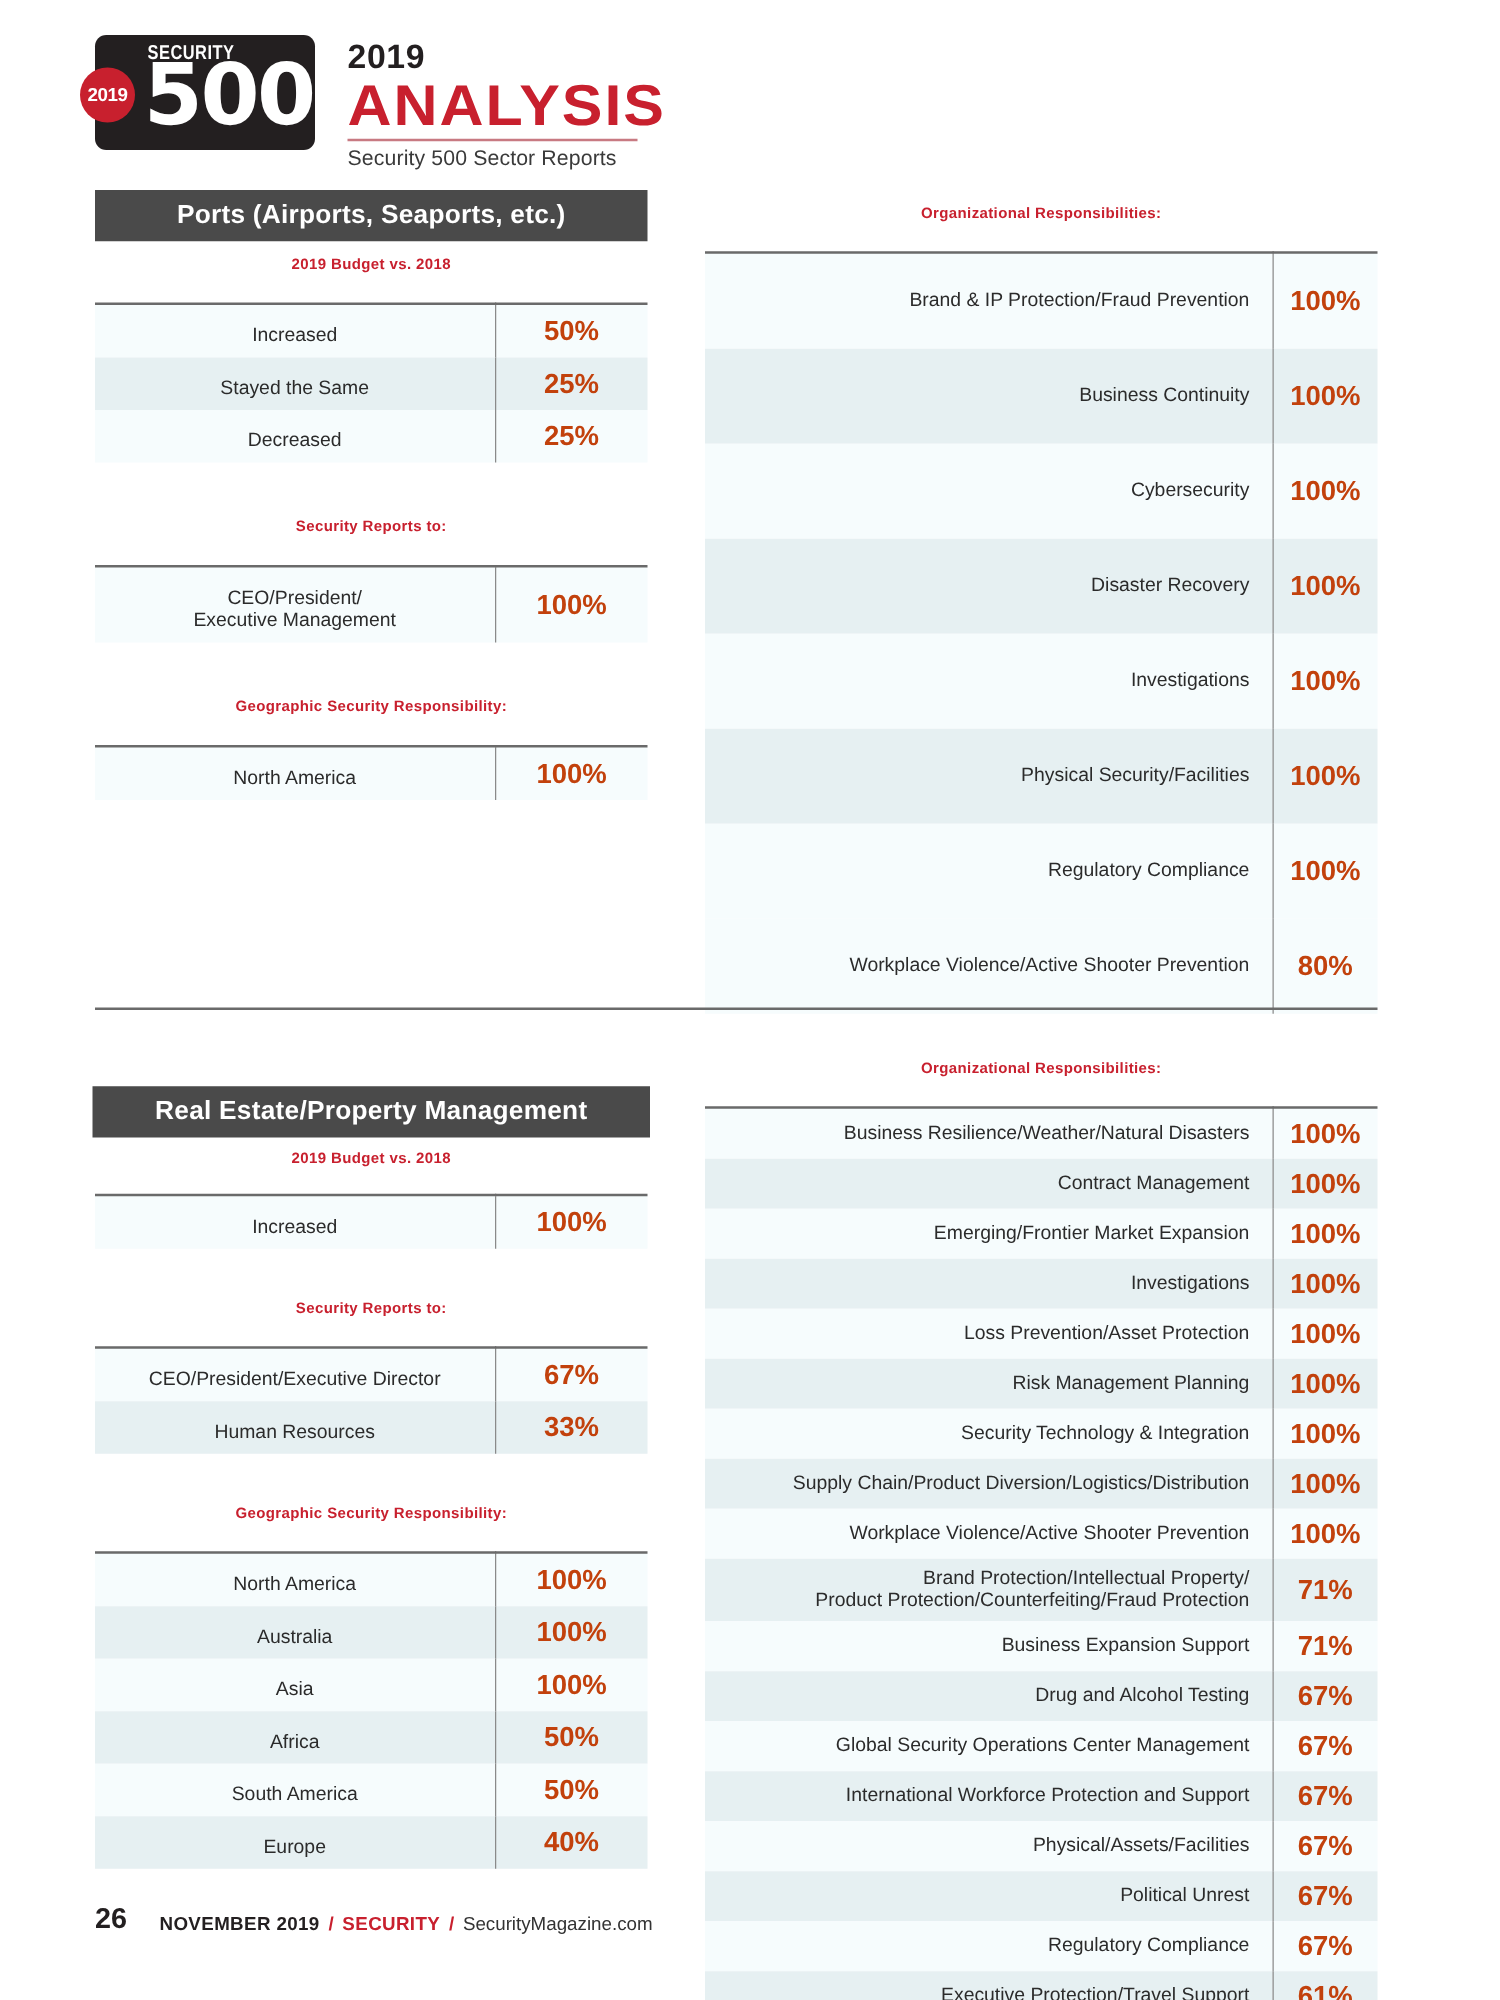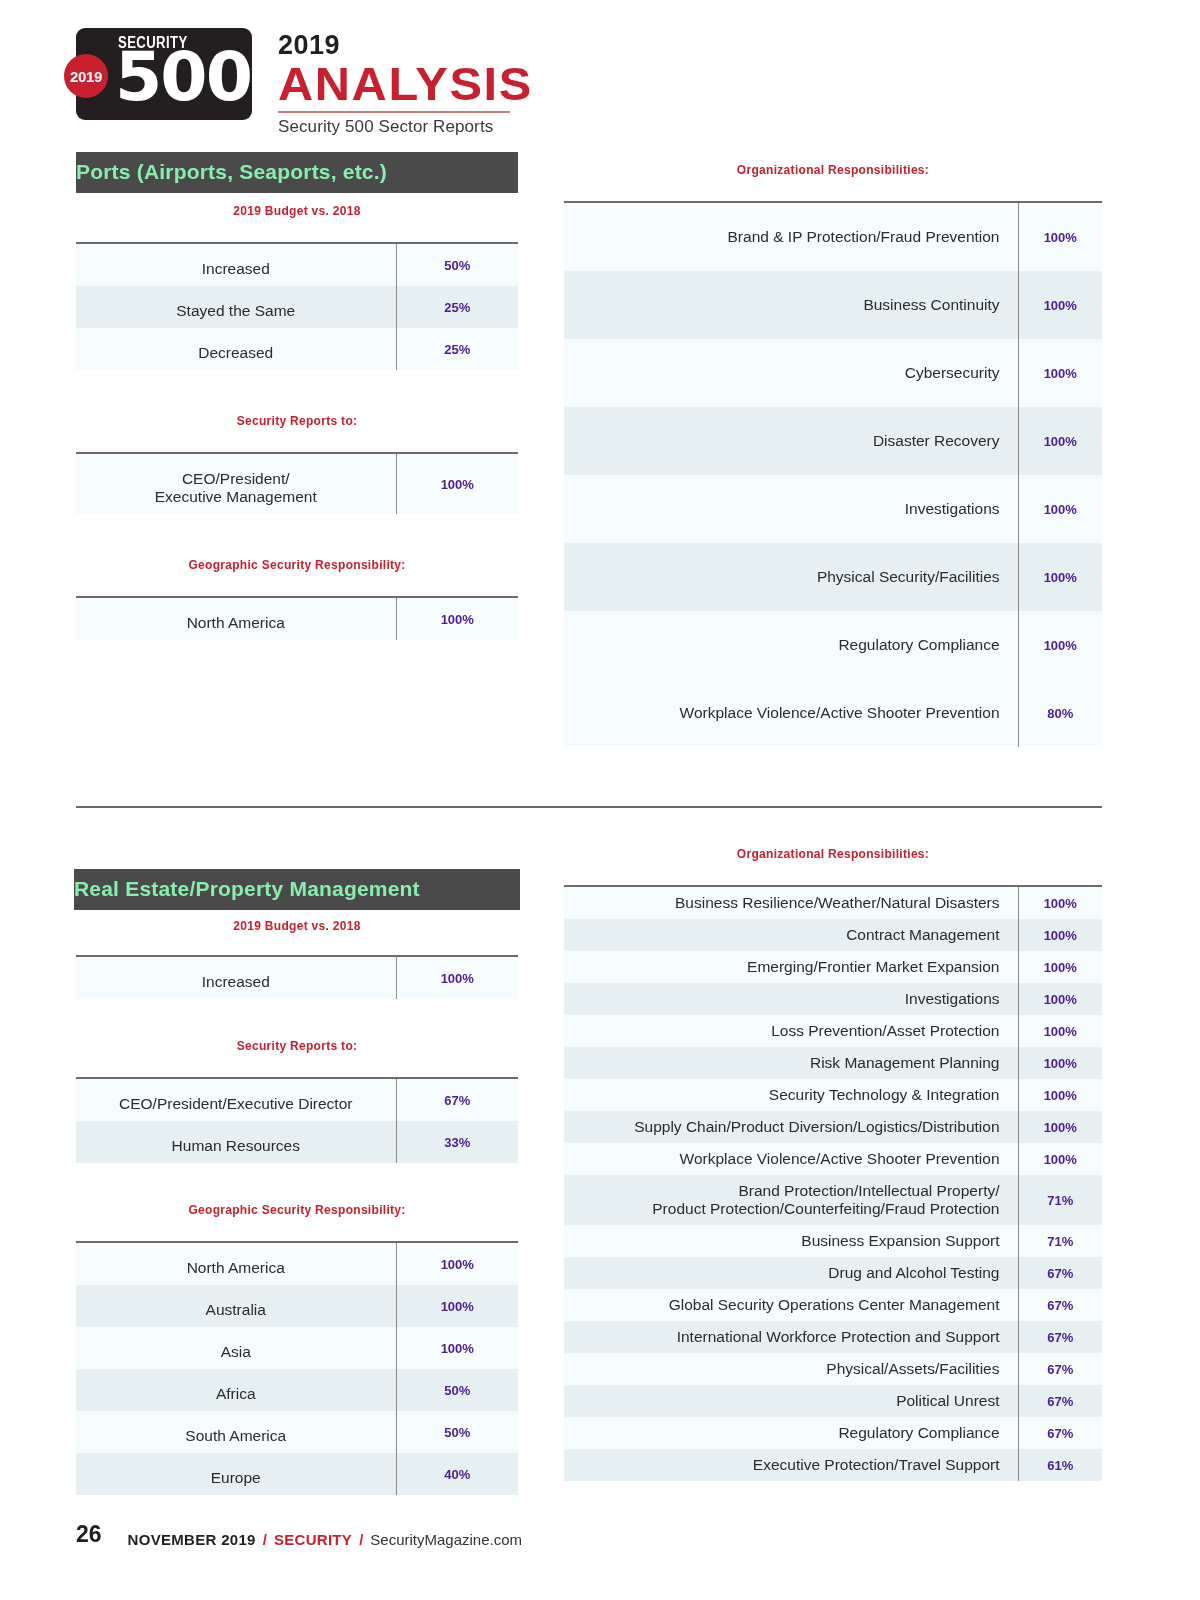--- a/index.html
+++ b/index.html
@@ -51,43 +51,43 @@
   .t-rule { width: 232px; height: 1.5px; background: #c87a82; margin: 3px 0 4px 0; }
   .t-sub { font-size: 17px; color: #3a3a3a; letter-spacing: 0.1px; }
 
   
   .section { position: absolute; }
   .col-left  { left: 76px;  width: 442px; }
   .col-right { left: 564px; width: 538px; }
 
   
   .sector-bar {
-    background: #4a4a4a; color: #86efac;
+    background: #4a4a4a; color: #ffffff;
     font-size: 21px; font-weight: bold;
-    text-align: left; letter-spacing: 0.2px;
+    text-align: center; letter-spacing: 0.2px;
     padding: 8px 0 9px 0;
   }
   .sector-bar.wide { width: 446px; }
 
   .sub-head {
     color: #c8202e; font-size: 12px; font-weight: bold;
     text-align: center; letter-spacing: 0.3px;
     padding: 11px 0 8px 0;
   }
   .sub-head.tight { padding: 9px 0 6px 0; }
 
   
   table.dt { width: 100%; border-collapse: collapse; table-layout: fixed; margin-top: 16px; }
   table.dt tr td { vertical-align: middle; }
   table.dt .lbl {
     font-size: 15.5px; color: #2b2b2b;
     border-right: 1.5px solid #8a8a8a;
   }
   table.dt .val {
-    font-size: 13px; font-weight: bold; color: #4c1d95;
+    font-size: 22px; font-weight: bold; color: #c2410c;
     text-align: center;
   }
   .dt-top { border-top: 2.5px solid #6a6a6a; }
 
   
   .left-tbl .lbl { text-align: center; padding: 16px 12px 8px 12px; }
   .left-tbl col.c1 { width: 320px; }
   .left-tbl col.c2 { width: 122px; }
 
   

